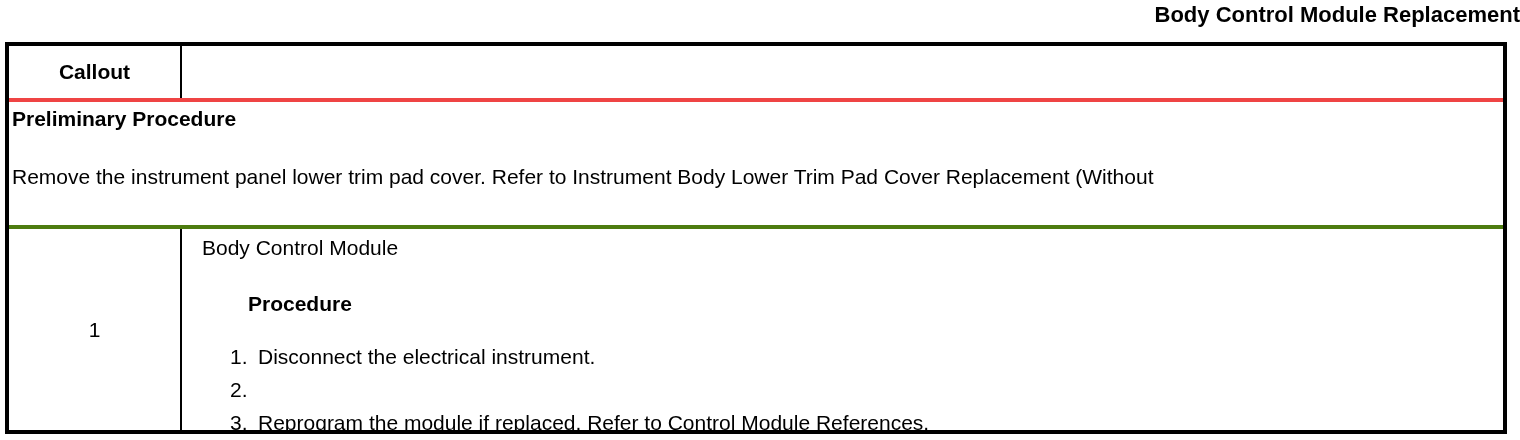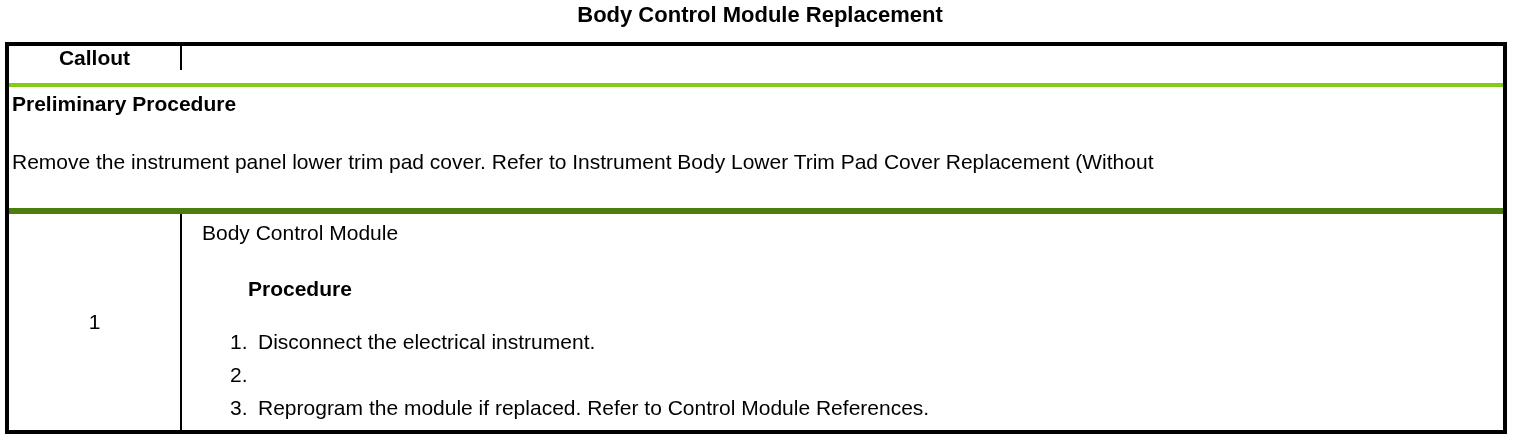--- a/index.html
+++ b/index.html
@@ -13,42 +13,42 @@
     height: 440px;
     font-family: "Liberation Sans", sans-serif;
     color: #000000;
     overflow: hidden;
   }
   .page-title {
     position: absolute;
     top: 2px;
     left: 0;
     width: 1520px;
-    text-align: center;
+    text-align: right;
     font-size: 22px;
     font-weight: bold;
     line-height: 26px;
   }
   .proc-table {
     position: absolute;
     left: 5px;
     top: 42px;
     width: 1502px;
     height: 392px;
     border: 4px solid #000000;
     box-sizing: border-box;
     display: flex;
     flex-direction: column;
     background: #ffffff;
   }
   .header-row {
     display: flex;
-    flex-direction: column;
-    height: 41px;
-    border-bottom: 4px solid #84cc16;
+    flex-direction: row;
+    height: 56px;
+    border-bottom: 4px solid #ef4444;
     box-sizing: border-box;
     flex: none;
   }
   .callout-col {
     width: 173px;
     flex: none;
     border-right: 2px solid #000000;
     box-sizing: border-box;
     display: flex;
     align-items: center;
@@ -60,21 +60,21 @@
   }
   .component-col {
     flex: 1;
     display: flex;
     align-items: center;
     justify-content: center;
   }
   .prelim-row {
     height: 127px;
     flex: none;
-    border-bottom: 6px solid #4d7c0f;
+    border-bottom: 4px solid #4d7c0f;
     box-sizing: border-box;
     padding-left: 3px;
     padding-right: 6px;
     overflow: hidden;
   }
   .prelim-heading {
     font-size: 21px;
     font-weight: bold;
     line-height: 33px;
   }

